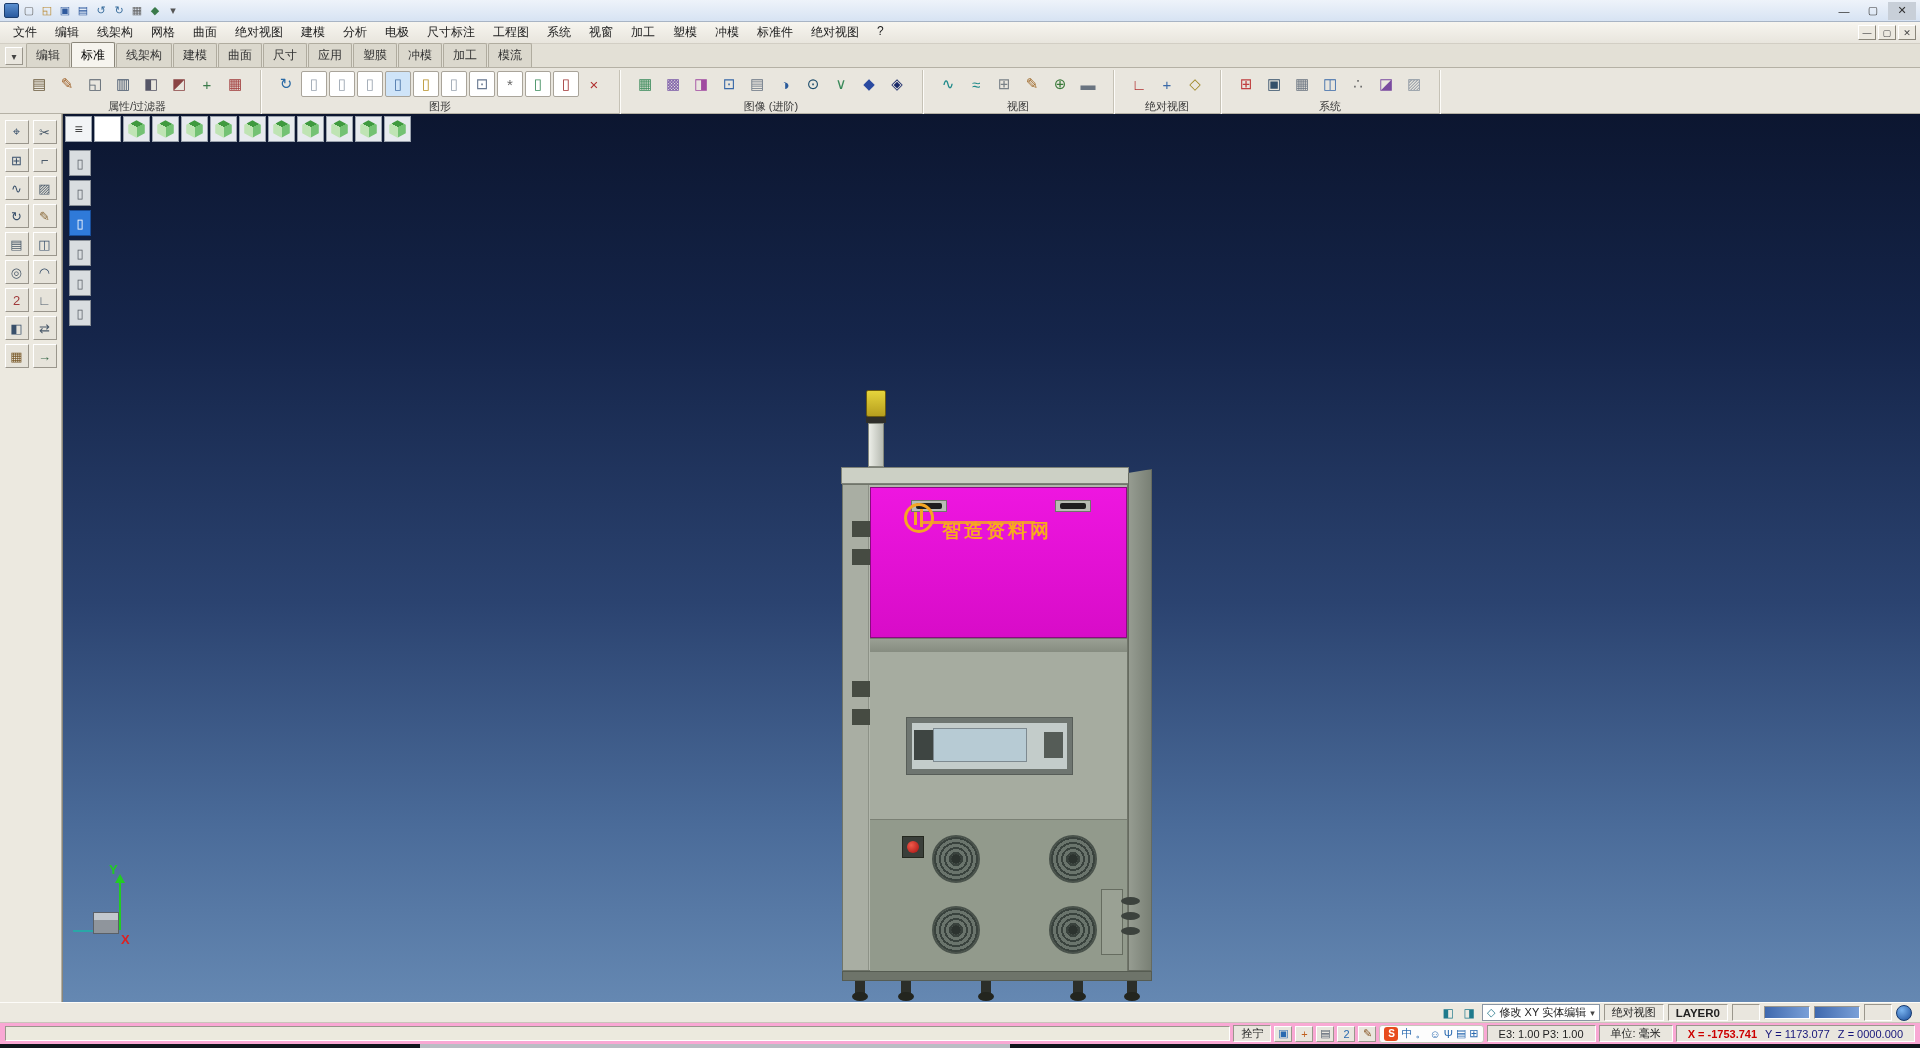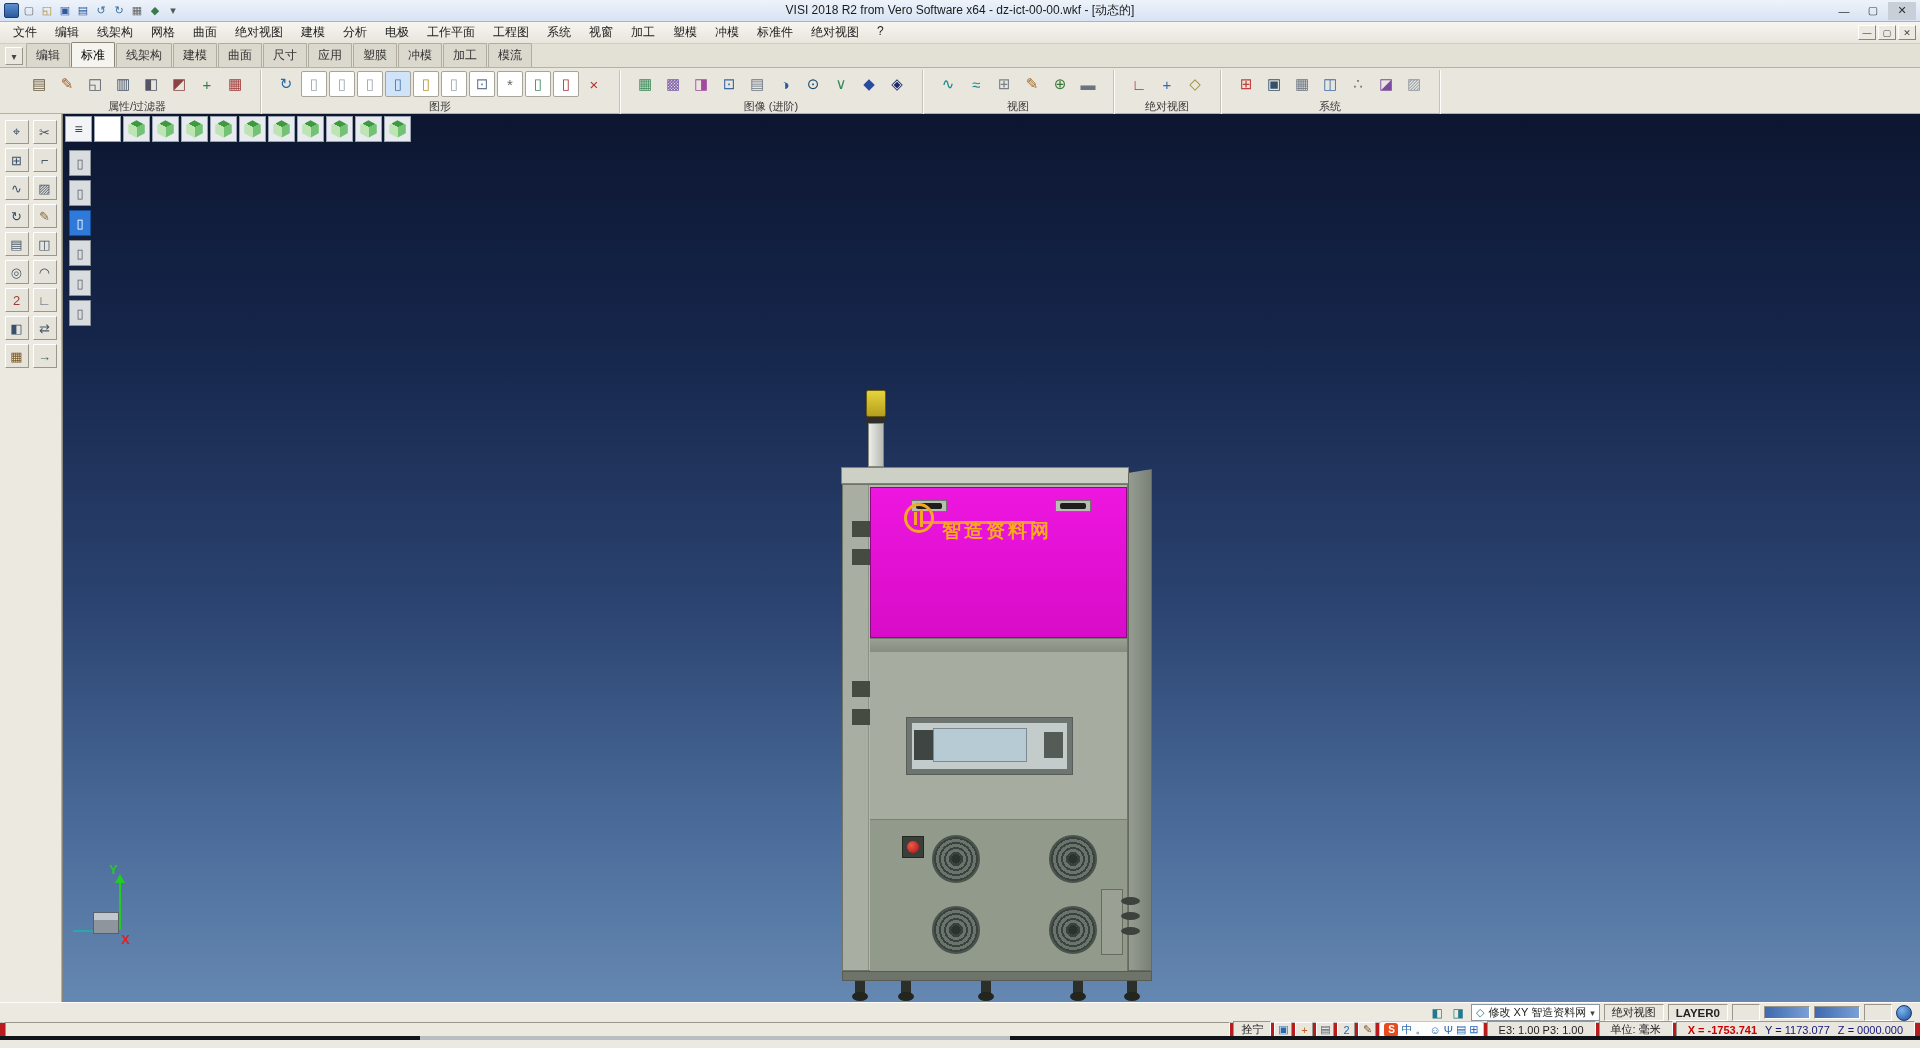--- a/index.html
+++ b/index.html
@@ -115,40 +115,39 @@
   .lb-icon { width:18px; height:16px; display:flex; align-items:center; justify-content:center; font-size:12px; }
   .combo { display:flex; align-items:center; gap:4px; height:17px; background:#fff; border:1px solid #8a96a4; padding:0 4px; font-size:11px; }
   .combo-arrow { color:#444; font-size:9px; }
   .cell { height:17px; display:flex; align-items:center; padding:0 7px; font-size:11px; border:1px solid; border-color:#9a968c #fff #fff #9a968c; background:#e9e6de; }
   .cell.bold { font-weight:bold; font-size:11.5px; }
   .lb-empty { width:28px; }
   .lb-bar { width:46px; height:13px; border:1px solid; border-color:#9a968c #fff #fff #9a968c; background:linear-gradient(90deg,#3f69ae,#7aa0d8); }
   .lb-ball { width:16px; height:16px; border-radius:50%; background:radial-gradient(circle at 35% 30%, #7ab4f0, #1c4e9a); border:1px solid #15386e; }
 
   
-  .status-bar { height:14px; background:#b91c1c; border-top:1px solid #c9c5bb; display:flex; align-items:center; gap:3px; padding:0 5px; }
+  .status-bar { height:22px; background:#f9a8d4; border-top:1px solid #c9c5bb; display:flex; align-items:center; gap:3px; padding:0 5px; }
   .msg-field { flex:1; height:15px; border:1px solid; border-color:#9a968c #fff #fff #9a968c; background:#eceade; }
   .sb-icon { width:18px; height:16px; display:flex; align-items:center; justify-content:center; font-size:11px; border:1px solid; border-color:#fff #9a968c #9a968c #fff; background:#e9e6de; }
   .ime { display:flex; align-items:center; gap:3px; background:#fdfdfd; border:1px solid #c9c5bb; border-radius:3px; height:18px; padding:0 4px; }
   .ime-logo { width:14px; height:14px; border-radius:3px; background:#e84c1e; color:#fff; font-weight:bold; font-size:10px; display:flex; align-items:center; justify-content:center; }
   .ime span.g { font-size:11px; color:#2a6ab0; }
   .sb-text { font-size:11px; white-space:nowrap; padding:0 4px; }
   .coord-x { color:#cc0000; font-weight:bold; }
   .coord-y, .coord-z { color:#15157a; }
 
   .sliver { height:4px; background:#10151c; position:relative; }
   .sliver-seg { position:absolute; left:420px; top:0; width:590px; height:4px; background:#b9bdc4; }
 </style>
 </head>
 <body>
 
 <div class="screen">
 
   <div class="titlebar">
-    <div class="tb-title">VISI 2018 R2 from Vero Software x64 - dz-ict-00-00.wkf - [动态的]</div>
     <div class="tb-left">
       <div class="app-icon"></div>
       <div style="display:flex;gap:2px;">
 
           <div class="qicon" style="color: rgb(102, 102, 102);">▢</div>
 
           <div class="qicon" style="color: rgb(184, 134, 42);">◱</div>
 
           <div class="qicon" style="color: rgb(47, 90, 158);">▣</div>
 
@@ -186,21 +185,21 @@
         <div class="menu-item">曲面</div>
 
         <div class="menu-item">绝对视图</div>
 
         <div class="menu-item">建模</div>
 
         <div class="menu-item">分析</div>
 
         <div class="menu-item">电极</div>
 
-        <div class="menu-item">工作平面</div>
+        <div class="menu-item">尺寸标注</div>
 
         <div class="menu-item">工程图</div>
 
         <div class="menu-item">系统</div>
 
         <div class="menu-item">视窗</div>
 
         <div class="menu-item">加工</div>
 
         <div class="menu-item">塑模</div>
@@ -523,21 +522,21 @@
   <div class="layer-bar">
     <div class="lb-spacer"></div>
     <div style="display:flex;gap:3px;">
 
         <div class="lb-icon" style="color: rgb(31, 122, 140);">◧</div>
 
         <div class="lb-icon" style="color: rgb(31, 122, 140);">◨</div>
       </div>
     <div class="combo">
       <span style="color:#2a7a8c;">◇</span>
-      <span>修改 XY 智造资料网</span>
+      <span>修改 XY 实体编辑</span>
       <span class="combo-arrow">▾</span>
     </div>
     <div class="cell">绝对视图</div>
     <div class="cell bold">LAYER0</div>
     <div class="cell lb-empty"></div>
     <div class="lb-bar"></div>
     <div class="lb-bar"></div>
     <div class="cell lb-empty"></div>
     <div class="lb-ball"></div>
   </div>

